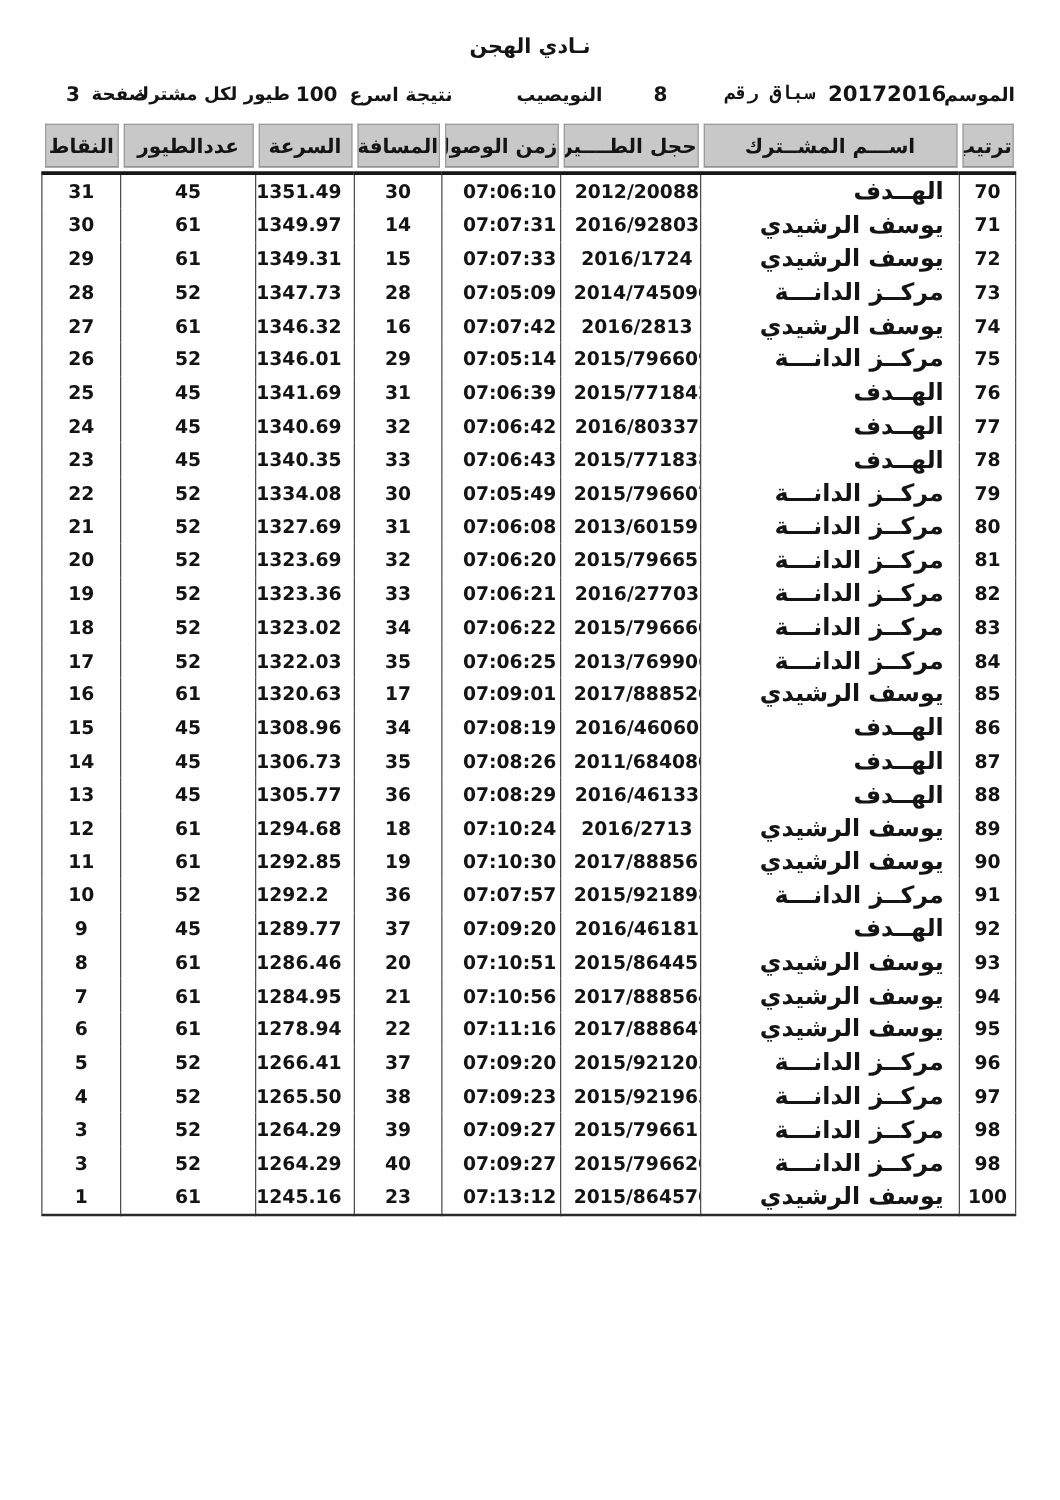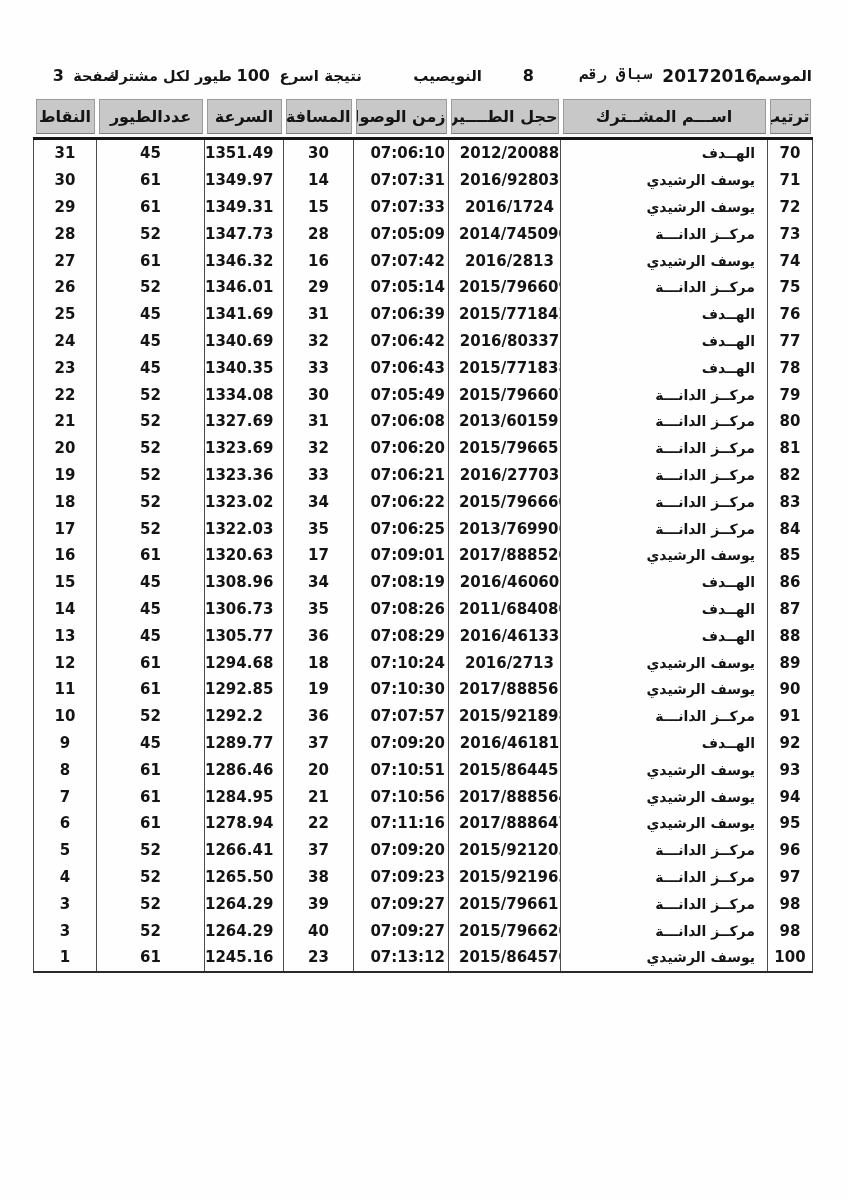--- a/index.html
+++ b/index.html
@@ -88,33 +88,34 @@
     border-left: 1px solid #4c4c4c;
     border-right: 1px solid #4c4c4c;
     font-weight: bold;
     font-size: 15px;
     vertical-align: middle;
     text-align: center;
     white-space: nowrap;
     overflow: hidden;
   }
   td.c-rank   { text-align: center; }
-  td.c-name   { text-align: right; padding-left: 12px; padding-right: 12px; font-size: 14px; margin-left: 16px; }
+  td.c-name   { text-align: right; padding-left: 12px; padding-right: 12px; font-size: 19px; margin-left: 16px; }
   td.c-ring   { direction: ltr; text-align: center;  padding-left: 10px; }
   td.c-time   { direction: ltr; text-align: right; padding-right: 3px; }
   td.c-dist   { text-align: center; }
   td.c-speed  { direction: ltr; text-align: left; padding-right: 5px; }
   td.c-birds  { text-align: center; }
   td.c-points { text-align: center; }
 </style>
 </head>
 <body>
 
 <div class="page">
 
+  <div class="title">نـادي الهجن</div>
 
   <div class="info-line">
     <span class="i-season-label">الموسم</span>
     <span class="i-season-value num">20172016</span>
     <span class="i-race-label">سباق رقم</span>
     <span class="i-race-value num">8</span>
     <span class="i-location">النويصيب</span>
     <span class="i-result-label">نتيجة اسرع</span>
     <span class="i-result-count num">100</span>
     <span class="i-result-suffix">طيور لكل مشترك</span>

